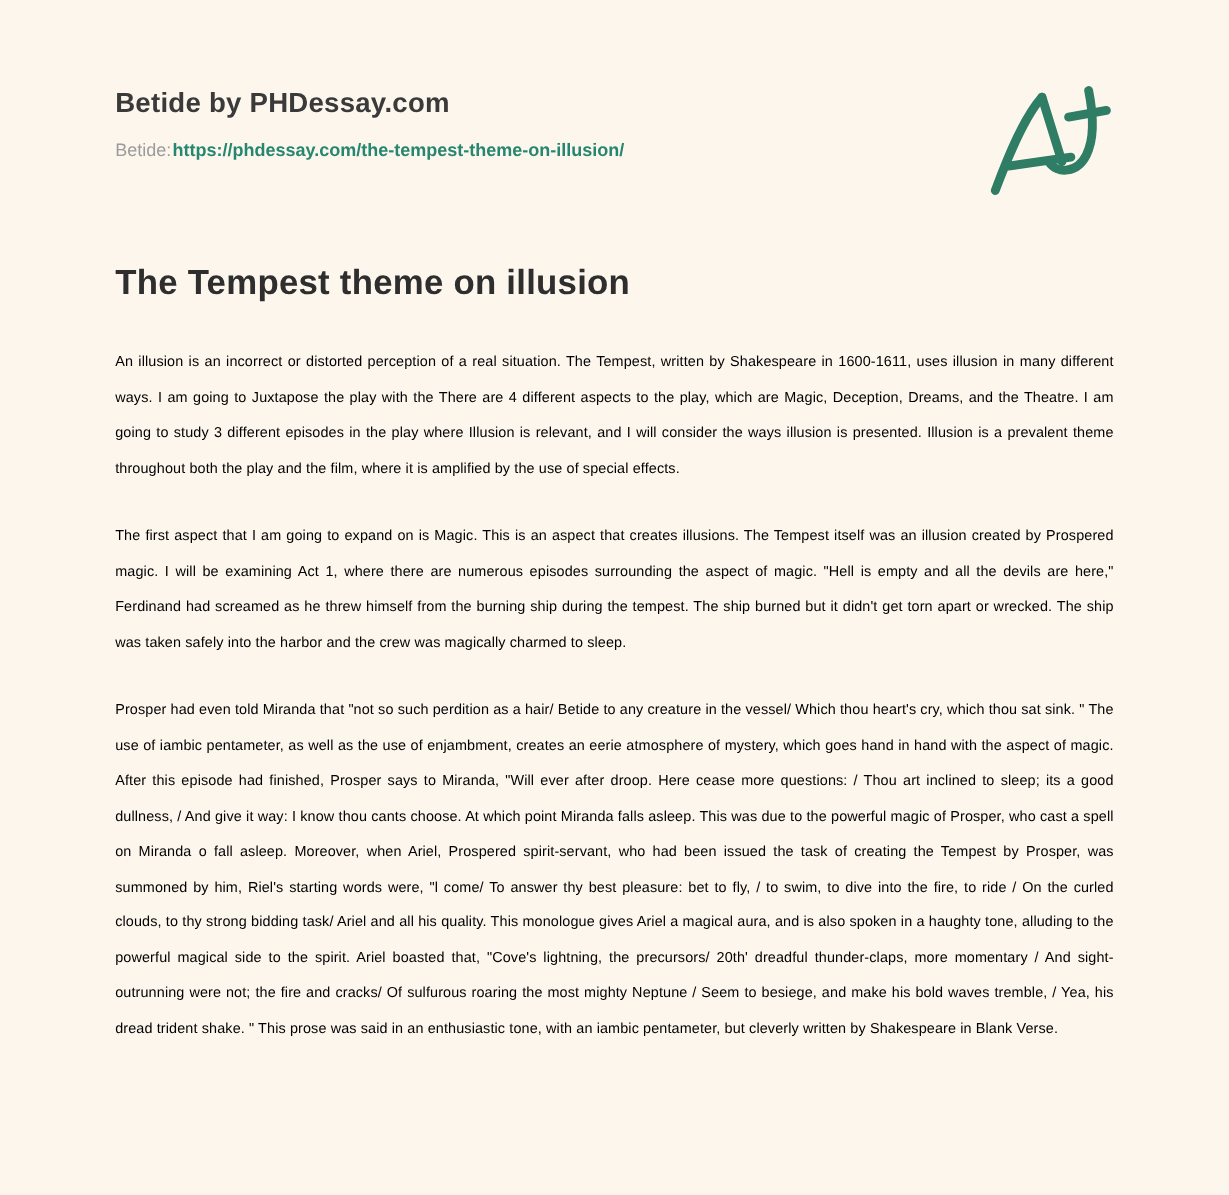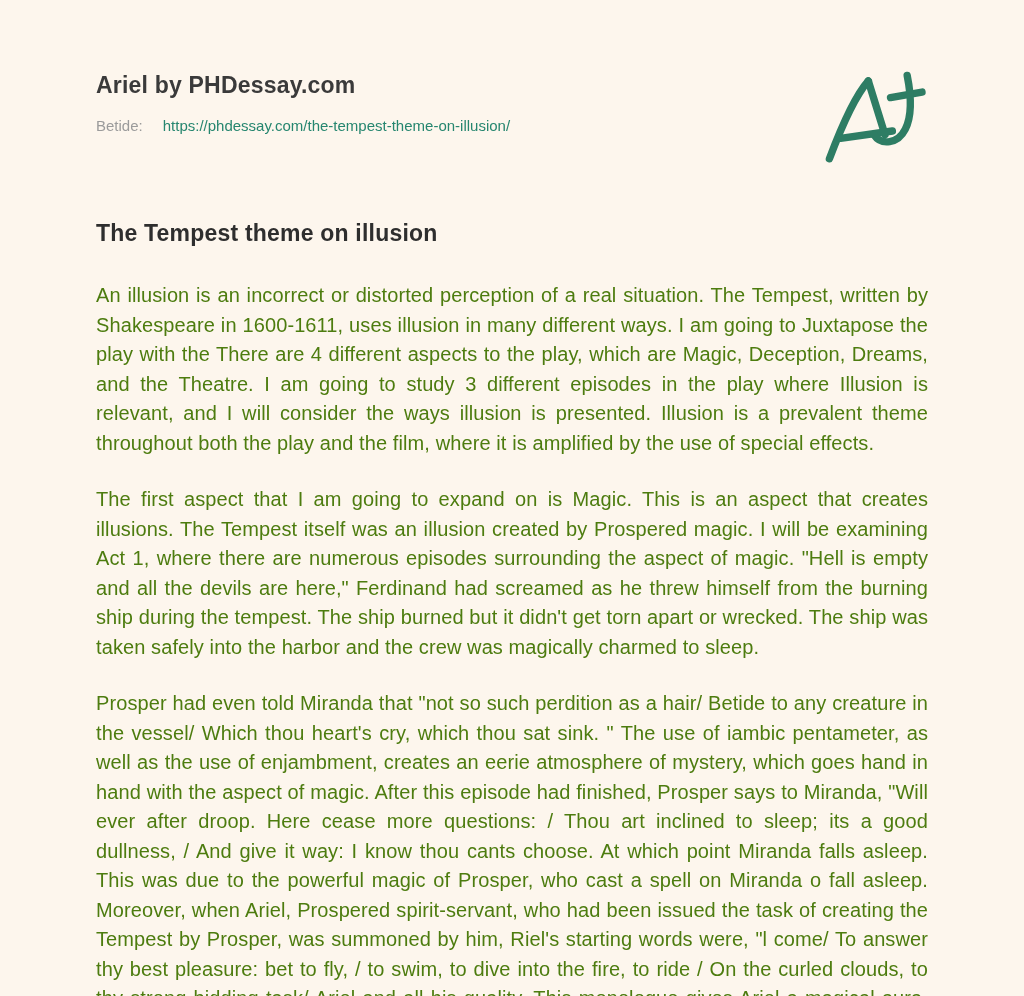--- a/index.html
+++ b/index.html
@@ -26,55 +26,56 @@
     letter-spacing: 0.2px;
   }
   .source-line {
     margin-top: 18px;
     font-size: 15px;
     color: #9b9b9b;
   }
   .source-link {
     color: #26866f;
     text-decoration: none;
-    margin-left: 20px;
+    margin-left: 1px;
+    font-weight: bold;
   }
   .logo {
     position: absolute;
     top: -4px;
     right: 0;
     width: 112px;
     height: 100px;
   }
   .essay-title {
     margin-top: 86px;
-    font-size: 23px;
+    font-size: 29px;
     font-weight: 700;
     color: #2e2e2e;
     letter-spacing: 0.2px;
   }
   .essay-body {
     margin-top: 34px;
   }
   .essay-body p {
-    font-size: 20px;
+    font-size: 12px;
     line-height: 29.5px;
-    color: #4d7c0f;
+    color: #000000;
     text-align: justify;
     margin-bottom: 27px;
     letter-spacing: 0.1px;
   }
 </style>
 </head>
 <body>
 
 <div class="page">
 
   <div class="header-row">
-    <div class="header-title">Ariel by PHDessay.com</div>
+    <div class="header-title">Betide by PHDessay.com</div>
 
     <div class="source-line">
       <span>Betide:</span><a class="source-link" href="#">https://phdessay.com/the-tempest-theme-on-illusion/</a>
     </div>
 
     <div class="logo">
       <svg width="112" height="100" viewBox="0 0 120 108" fill="none" xmlns="http://www.w3.org/2000/svg">
         <g stroke="#2e7d64" stroke-width="8" stroke-linecap="round" fill="none">
 
           <path d="M14,98 C26,66 40,32 56,14"></path>

